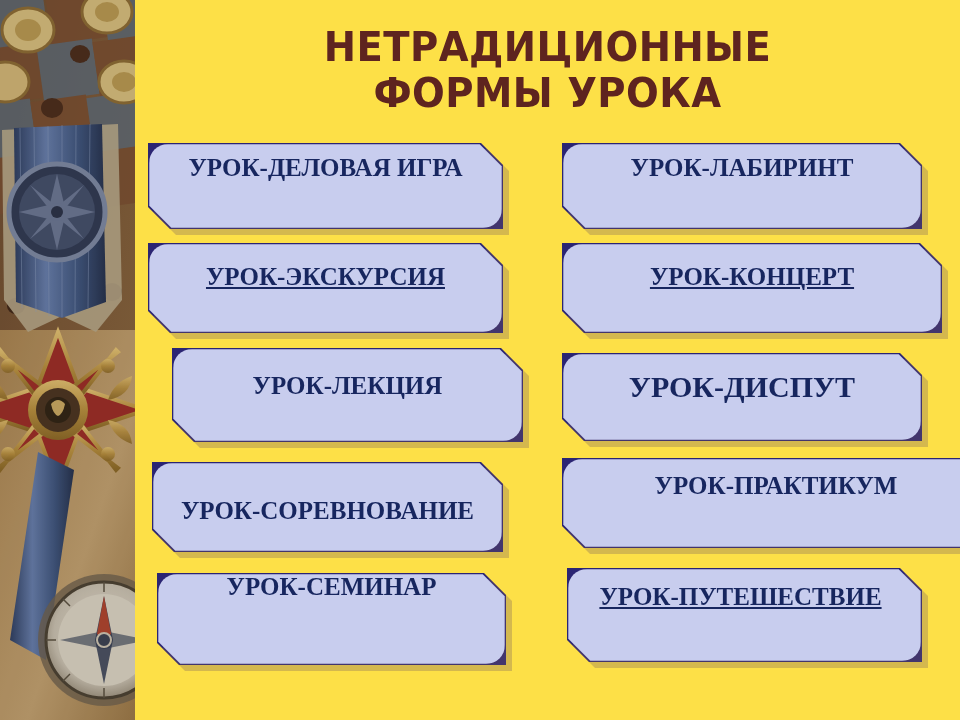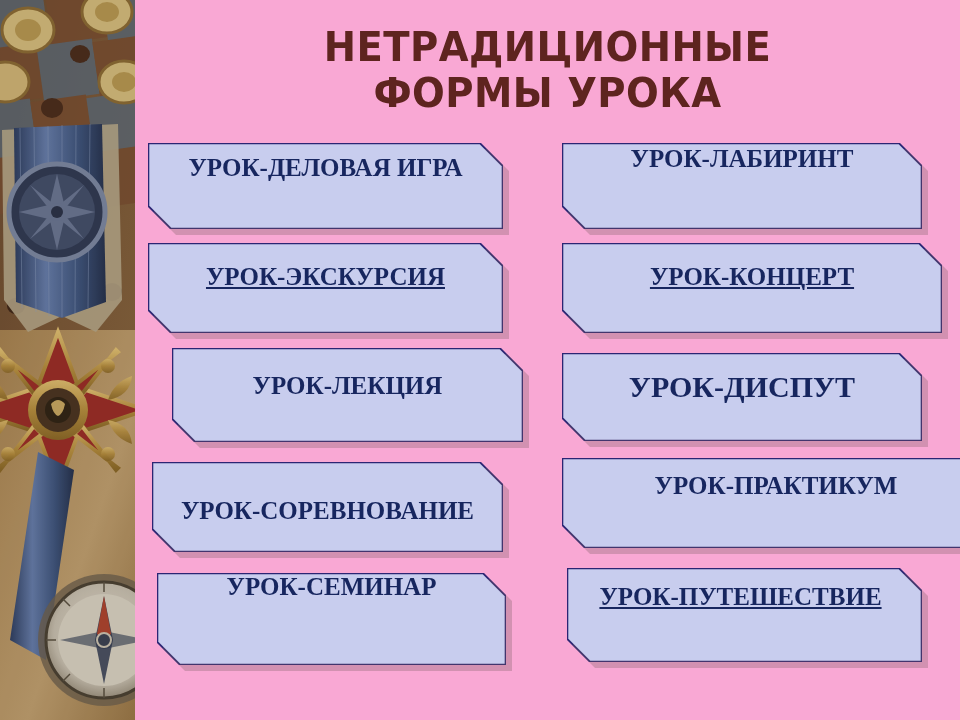--- a/index.html
+++ b/index.html
@@ -3,21 +3,21 @@
 <meta charset="utf-8">
 <title>Нетрадиционные формы урока</title>
 <style>
   html,body{margin:0;padding:0;}
   body{
     width:960px;height:720px;overflow:hidden;
     background:#e2bfc0;
     font-family:"Liberation Serif",serif;
     position:relative;
   }
-  #slide{position:absolute;inset:0;width:960px;height:720px;background:#f9a8d4;}
+  #slide{position:absolute;inset:0;width:960px;height:720px;background:#fde047;}
 
   
   #photo-strip{
     position:absolute;left:0;top:0;width:135px;height:720px;
     overflow:hidden;
     background:#4a3524;
   }
   #photo-strip svg{display:block;width:135px;height:720px;}
 
   
@@ -64,21 +64,21 @@
   .box-wrap>.box{position:absolute;left:0;top:0;width:100%;height:100%;z-index:1;}
   
   .box-wrap>.border{
     position:absolute;left:0;top:0;width:100%;height:100%;
     background:#2b2573;
     clip-path:polygon(0 0, calc(100% - 22px) 0, 100% 22px, 100% 100%, 22px 100%, 0 calc(100% - 22px));
     z-index:0;
   }
   .box-wrap>.box{
     left:1.3px;top:1.3px;
-    width:calc(100% - 2.6px);height:calc(100% - 2.6px);
+    width:calc(100% - 2.6px);height:calc(100% - 2.6px);border-radius:19px;
   }
 
   .box .label{display:block;width:100%;padding:0 6px;box-sizing:border-box;}
   .box.v-top{align-items:flex-start;}
   .box.v-mid{align-items:center;}
   .box .link{text-decoration:underline;text-underline-offset:2px;}
   .box .over{display:block;width:100%;}
 </style>
 </head>
 <body>
@@ -262,21 +262,21 @@
 
     <div class="box-wrap" style="left:157px;top:573px;width:349px;height:92px;">
       <div class="border"></div>
       <div class="box v-top" style="font-size:25px;">
         <span class="label">УРОК-СЕМИНАР</span>
       </div>
     </div>
 
     <div class="box-wrap" style="left:562px;top:143px;width:360px;height:86px;">
       <div class="border"></div>
-      <div class="box v-top" style="font-size:25px;padding-top:2px;">
+      <div class="box v-top" style="font-size:25px;padding-top:11px;">
         <span class="label">УРОК-ЛАБИРИНТ</span>
       </div>
     </div>
 
     <div class="box-wrap" style="left:562px;top:243px;width:380px;height:90px;">
       <div class="border"></div>
       <div class="box v-top" style="font-size:25px;padding-top:20px;">
         <span class="label link">УРОК-КОНЦЕРТ</span>
       </div>
     </div>

